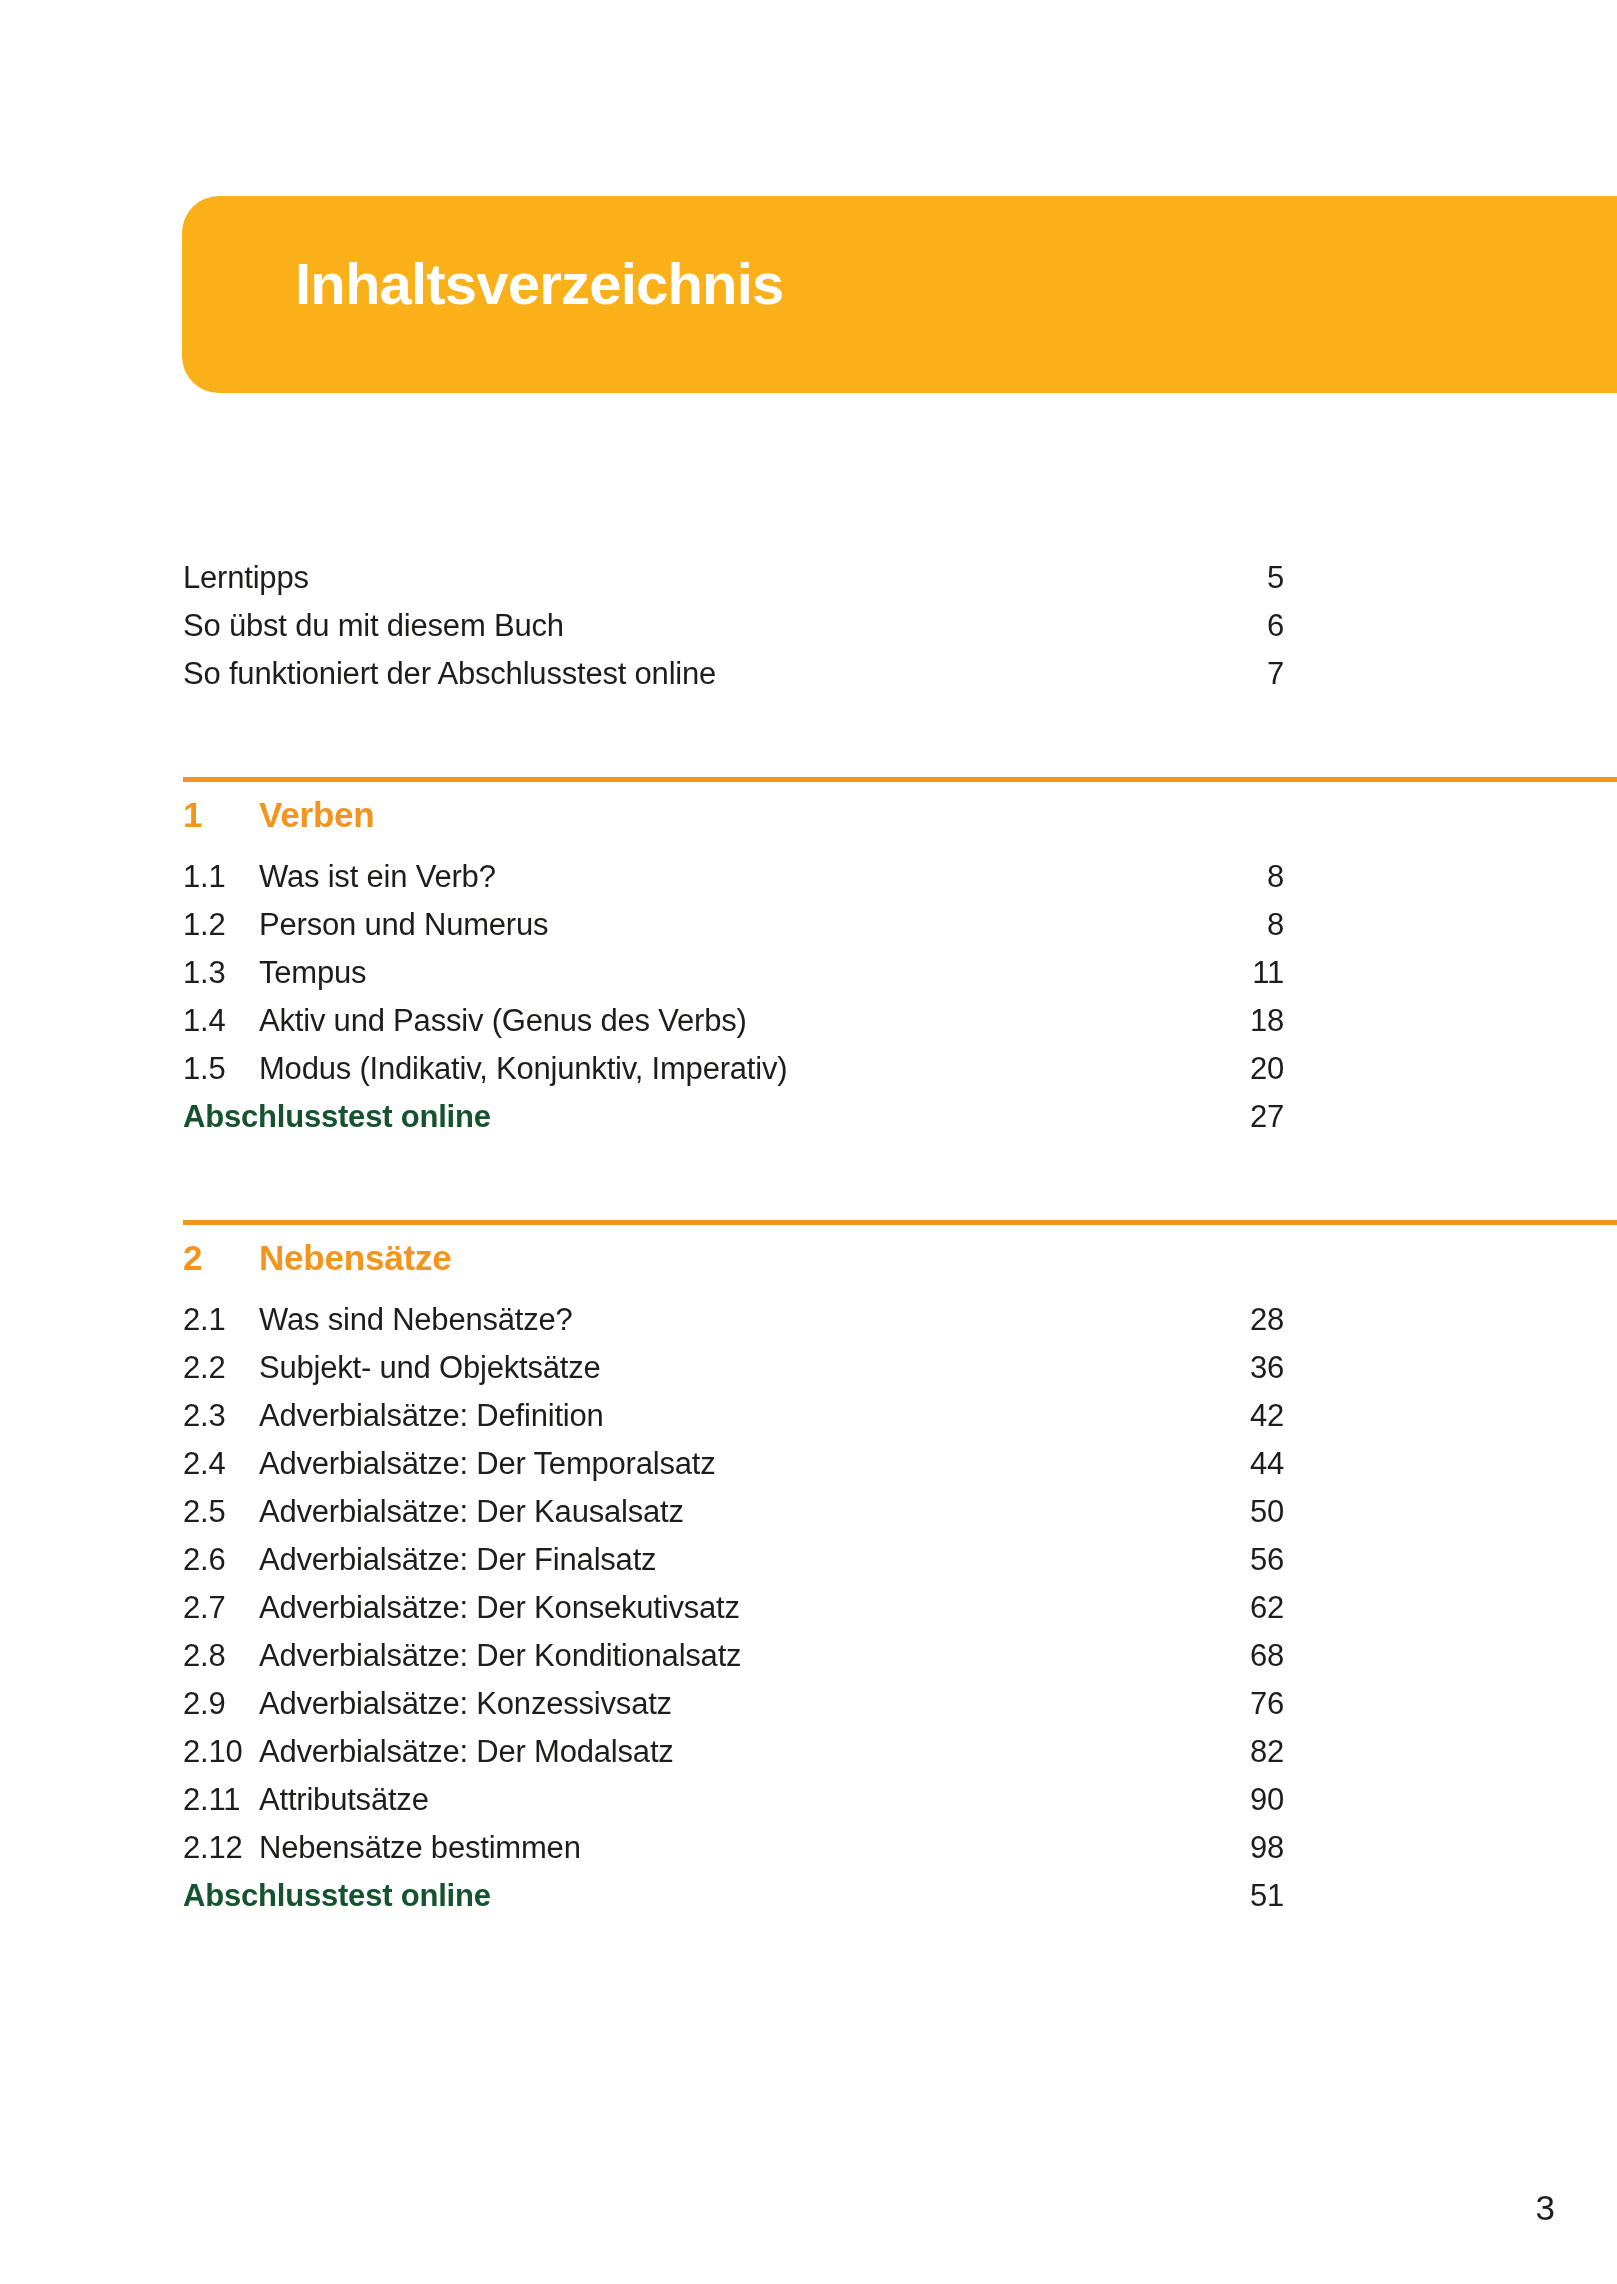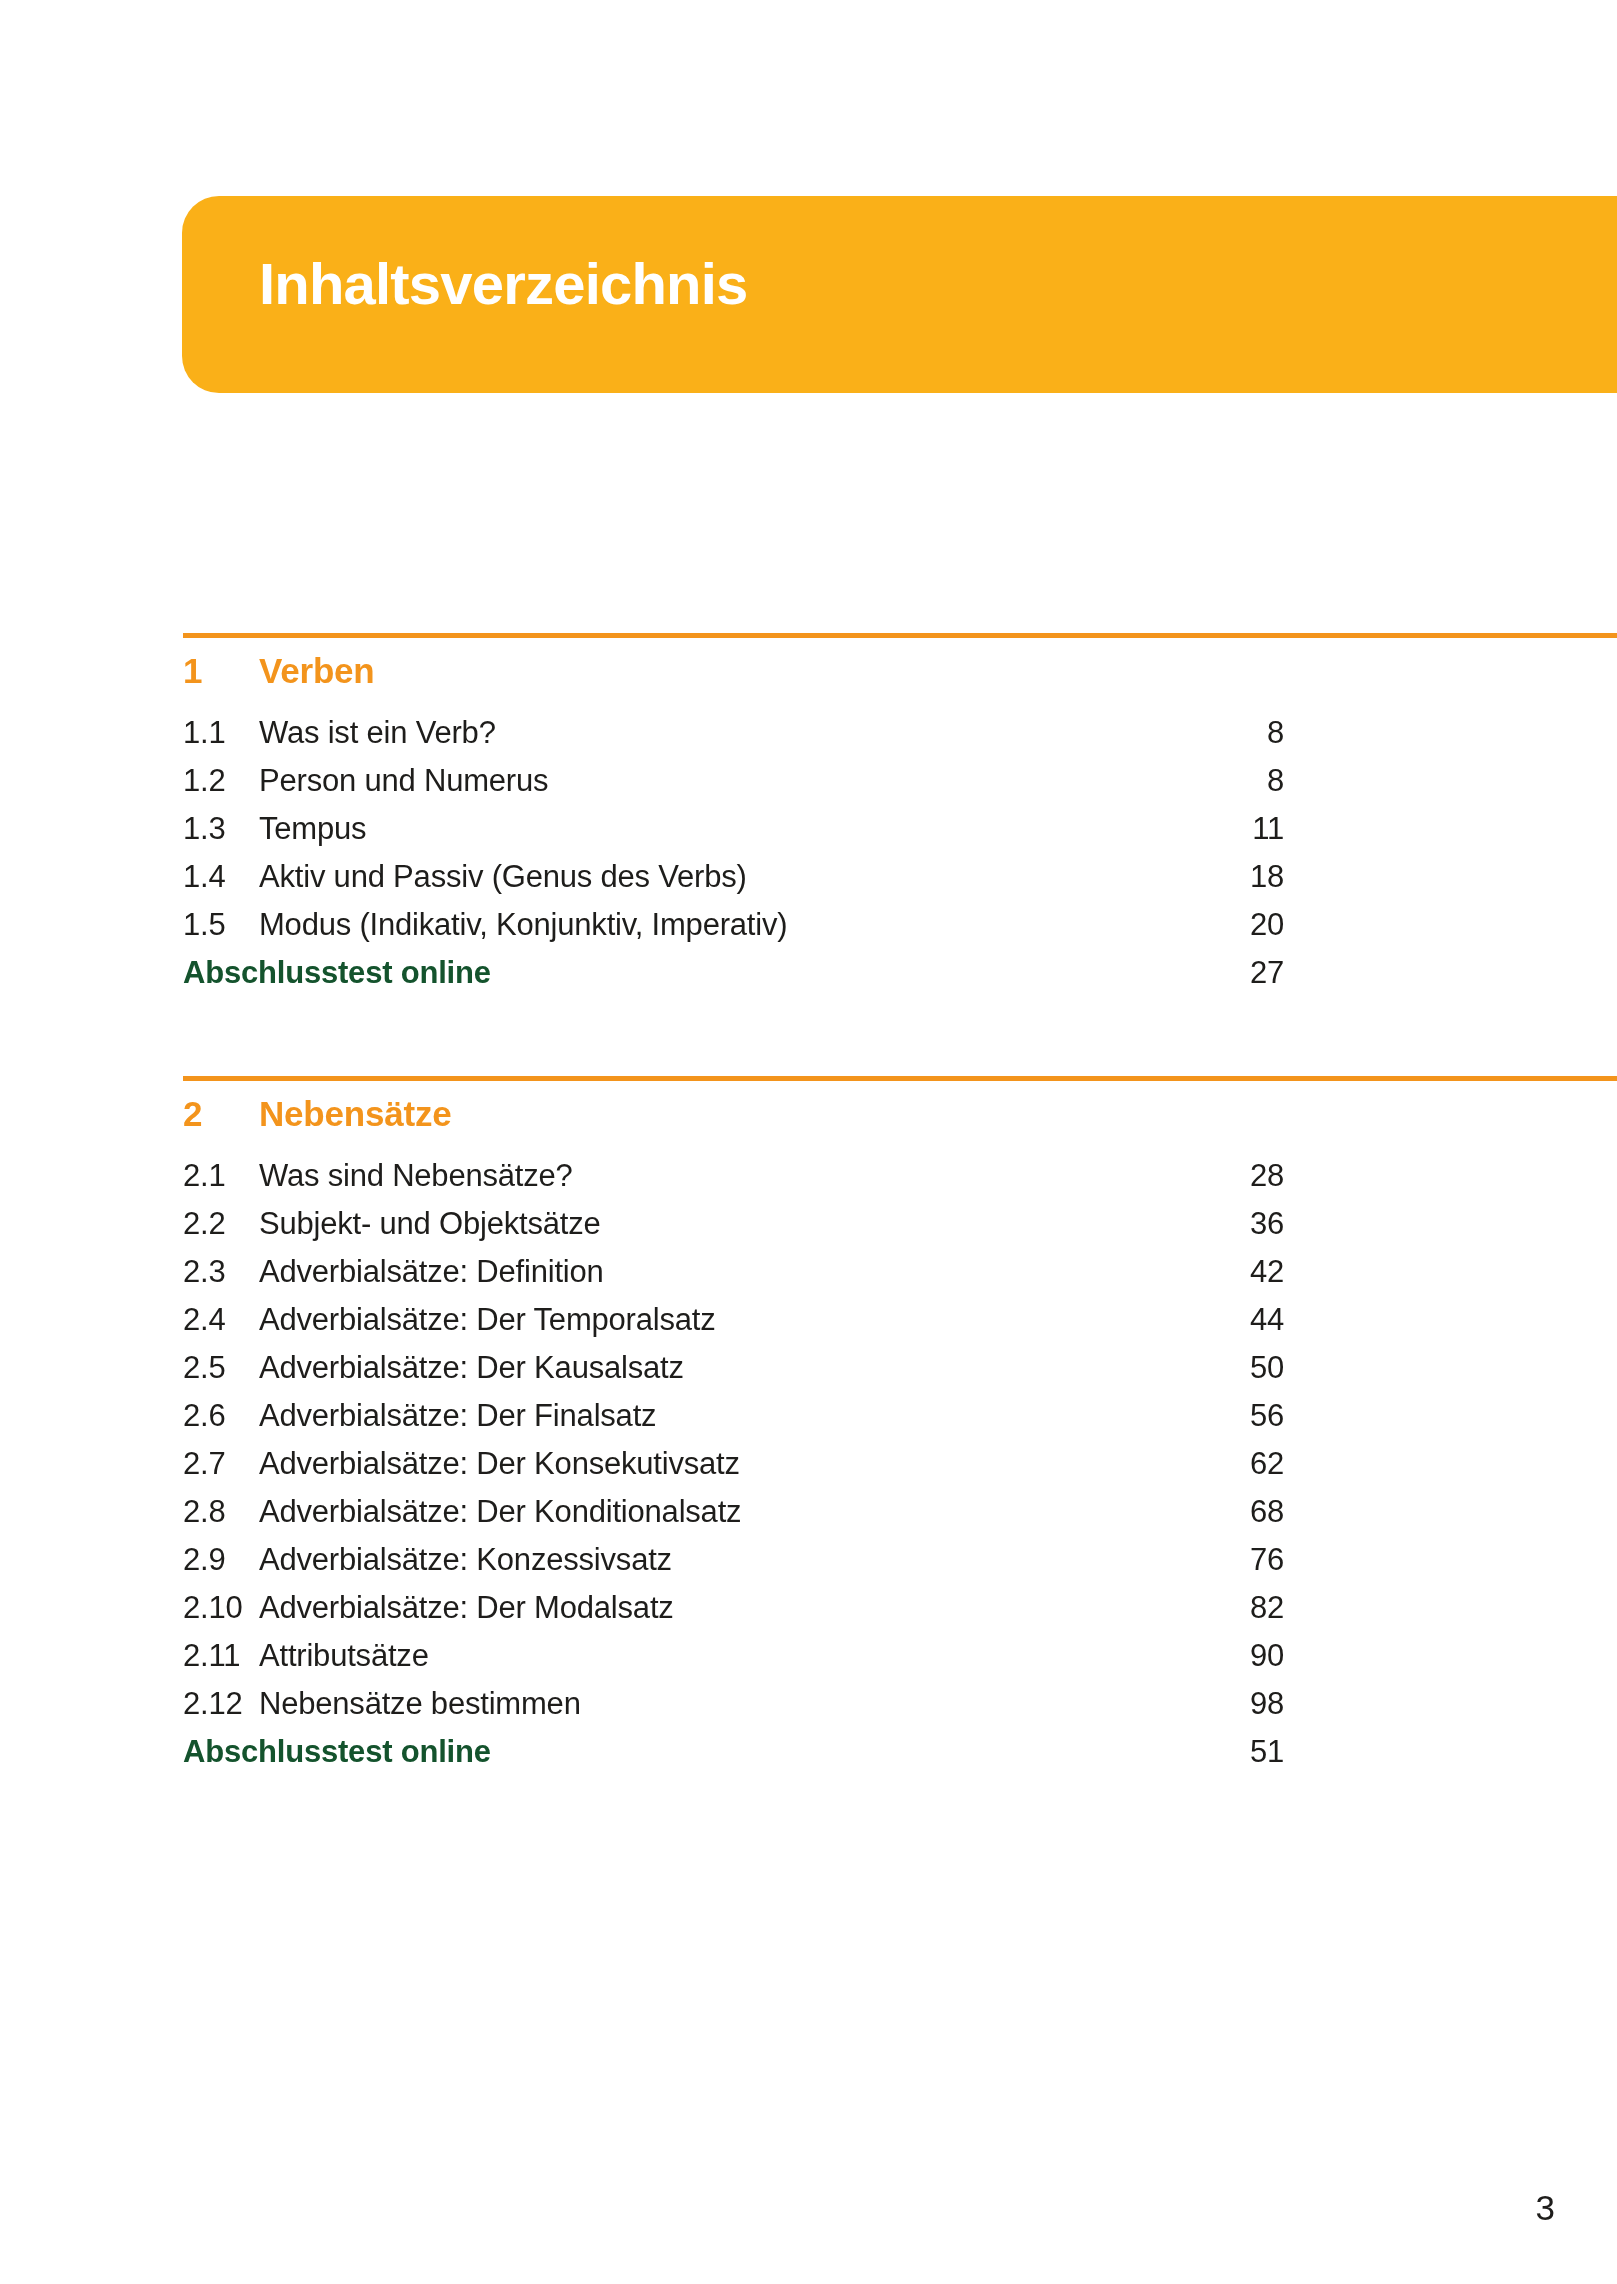--- a/index.html
+++ b/index.html
@@ -22,20 +22,21 @@
   .banner {
     position: absolute;
     left: 182px;
     top: 196px;
     right: 0;
     height: 197px;
     background: #FAB018;
     border-radius: 37px 0 0 37px;
     display: flex;
     align-items: center;
+    padding-left: 36px;
   }
   .banner .title {
     margin: 0;
     padding-left: 77px;
     padding-bottom: 21px;
     font-size: 58px;
     line-height: 58px;
     font-weight: 700;
     color: #ffffff;
     letter-spacing: -0.8px;
@@ -114,20 +115,34 @@
 <body>
 
 <div class="page">
 
   <header class="banner">
     <h1 class="title">Inhaltsverzeichnis</h1>
   </header>
 
   <main class="content">
 
+    <div class="front-matter">
+      <div class="row">
+        <span class="label">Lerntipps</span>
+        <span class="pg">5</span>
+      </div>
+      <div class="row">
+        <span class="label">So übst du mit diesem Buch</span>
+        <span class="pg">6</span>
+      </div>
+      <div class="row">
+        <span class="label">So funktioniert der Abschlusstest online</span>
+        <span class="pg">7</span>
+      </div>
+    </div>
 
     <section>
       <div class="section-divider"></div>
       <div class="chapter-heading">
         <span class="num">1</span>
         <span class="ch-title">Verben</span>
       </div>
       <div class="chapter-items">
         <div class="row">
           <span class="num">1.1</span>

